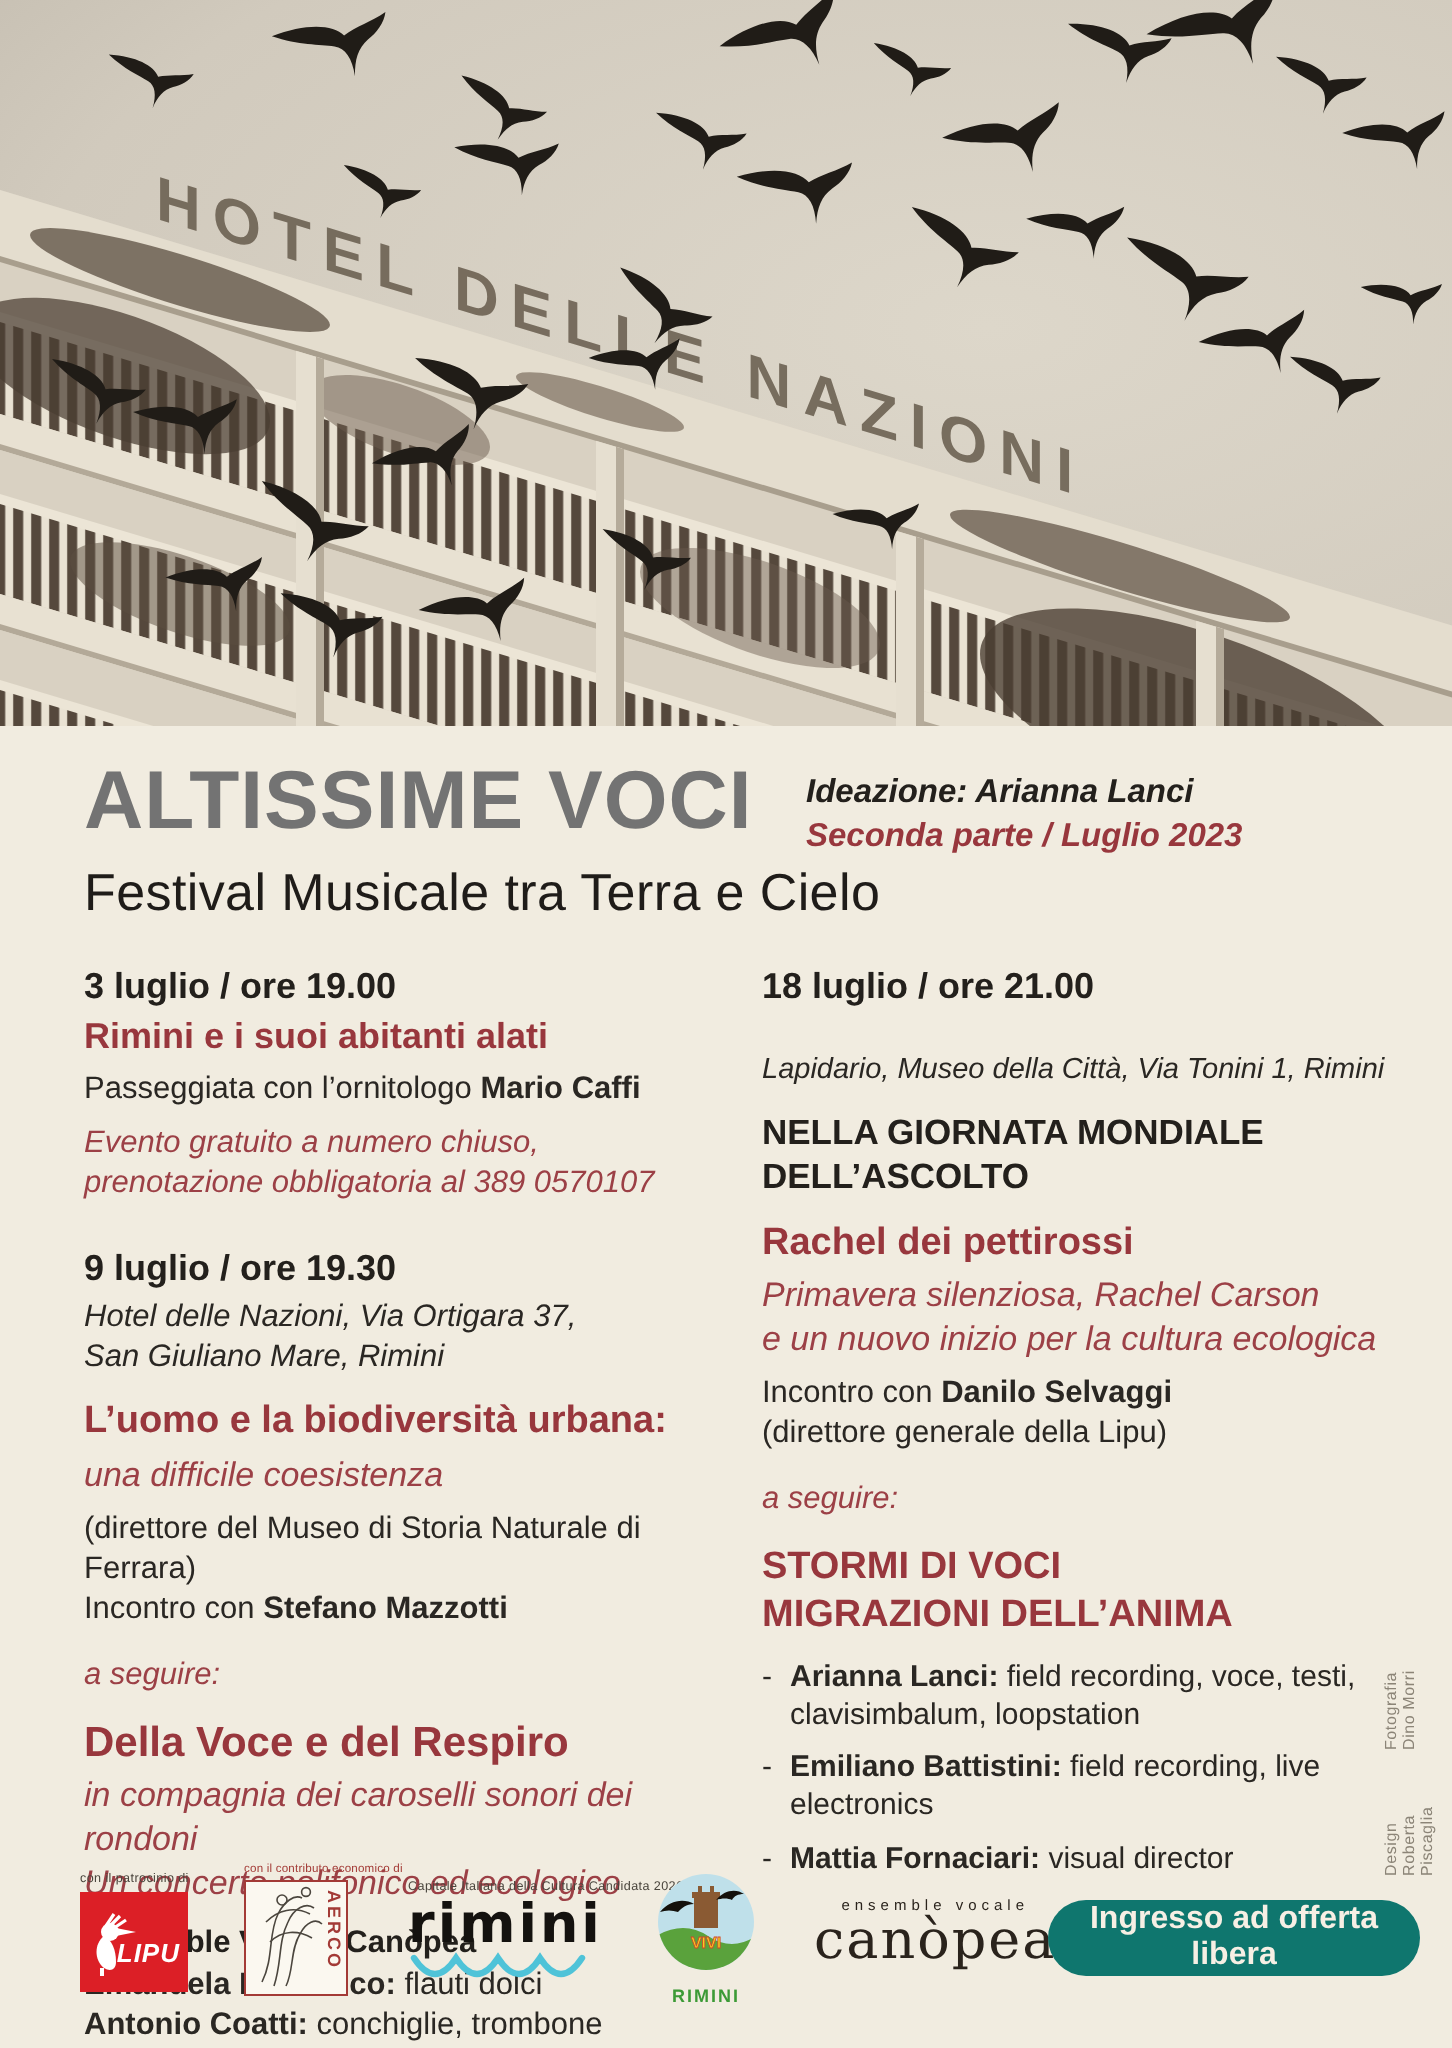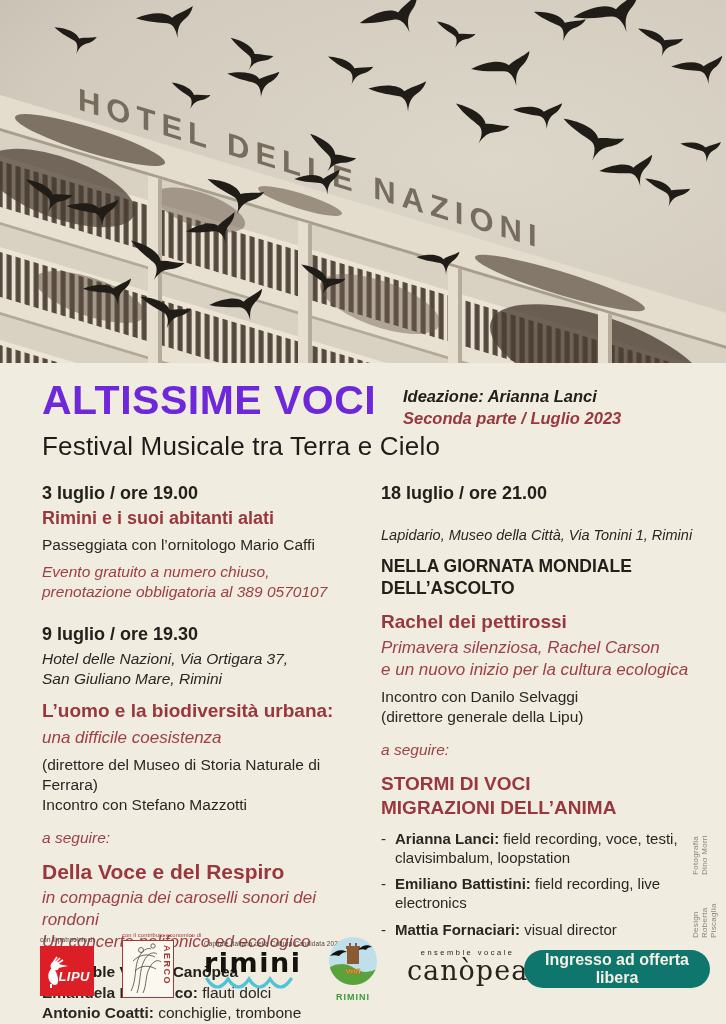--- a/index.html
+++ b/index.html
@@ -5,36 +5,36 @@
   html,body{margin:0;padding:0;background:#555;}
   .poster{
     position:relative;width:726px;height:1024px;margin:0 auto;
     background:#f1ece0;overflow:hidden;
     font-family:"Liberation Sans",sans-serif;color:#262320;
   }
   
   .hero{position:absolute;left:0;top:0;width:726px;height:363px;display:block;}
   
   .header{position:absolute;left:42px;top:380px;width:660px;}
-  .title{font-size:41px;font-weight:bold;letter-spacing:.5px;color:#6d28d9;line-height:1.02;}
+  .title{font-size:41px;font-weight:bold;letter-spacing:.5px;color:#737373;line-height:1.02;}
   .subtitle{font-size:26px;color:#1f1c19;margin-top:9px;letter-spacing:.2px;}
   .idea-block{position:absolute;left:361px;top:5px;line-height:1.35;}
   .ideation{font-size:16.5px;font-style:italic;font-weight:bold;color:#23201c;}
   .edition{font-size:16.5px;font-style:italic;font-weight:bold;color:#98373d;}
   
   .col-left{position:absolute;left:42px;top:483px;width:330px;}
   .col-right{position:absolute;left:381px;top:483px;width:338px;}
   .date{font-size:18px;font-weight:bold;color:#23201c;line-height:1.2;}
   .t-red{font-size:18px;font-weight:bold;color:#98373d;line-height:1.2;margin-top:3px;}
   .t-red2{font-size:19px;font-weight:bold;color:#98373d;line-height:1.2;margin-top:11px;}
   .t-red3{font-size:21px;font-weight:bold;color:#98373d;line-height:1.2;margin-top:12px;}
   .t-caps{font-size:17.5px;font-weight:bold;color:#23201c;line-height:1.25;margin-top:12px;}
   .t-caps-red{font-size:19px;font-weight:bold;color:#98373d;line-height:1.22;margin-top:13px;}
   .body{font-size:15.5px;line-height:1.3;margin-top:6px;color:#2a2723;}
-  .body b{font-weight:normal;}
+  .body b{font-weight:bold;}
   .note{font-size:15.5px;font-style:italic;color:#9c4046;line-height:1.3;margin-top:7px;}
   .venue{font-size:15.5px;font-style:italic;color:#2a2723;line-height:1.3;margin-top:4px;}
   .venue-sm{font-size:14.5px;font-style:italic;color:#2a2723;line-height:1.3;margin-top:21px;}
   .sub-red{font-size:17px;font-style:italic;color:#9c4046;line-height:1.25;margin-top:4px;}
   .desc-red{font-size:17px;font-style:italic;color:#9c4046;line-height:1.3;margin-top:3px;}
   .follow{font-size:15.5px;font-style:italic;color:#9c4046;margin-top:14px;}
   .mt-lg{margin-top:21px;}
   .ens{font-size:15.5px;font-weight:bold;margin-top:9px;color:#23201c;line-height:1.3;}
   .person-line{font-size:15.5px;line-height:1.3;color:#2a2723;}
   .people{margin-top:10px;}

